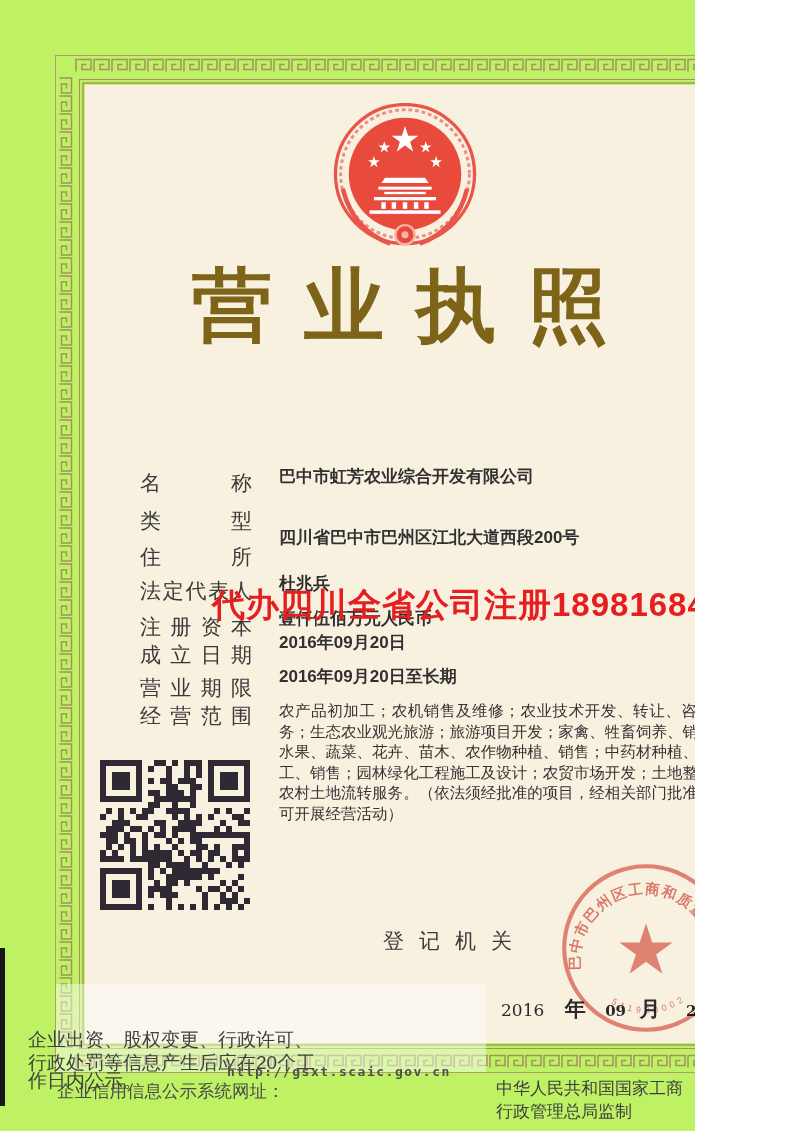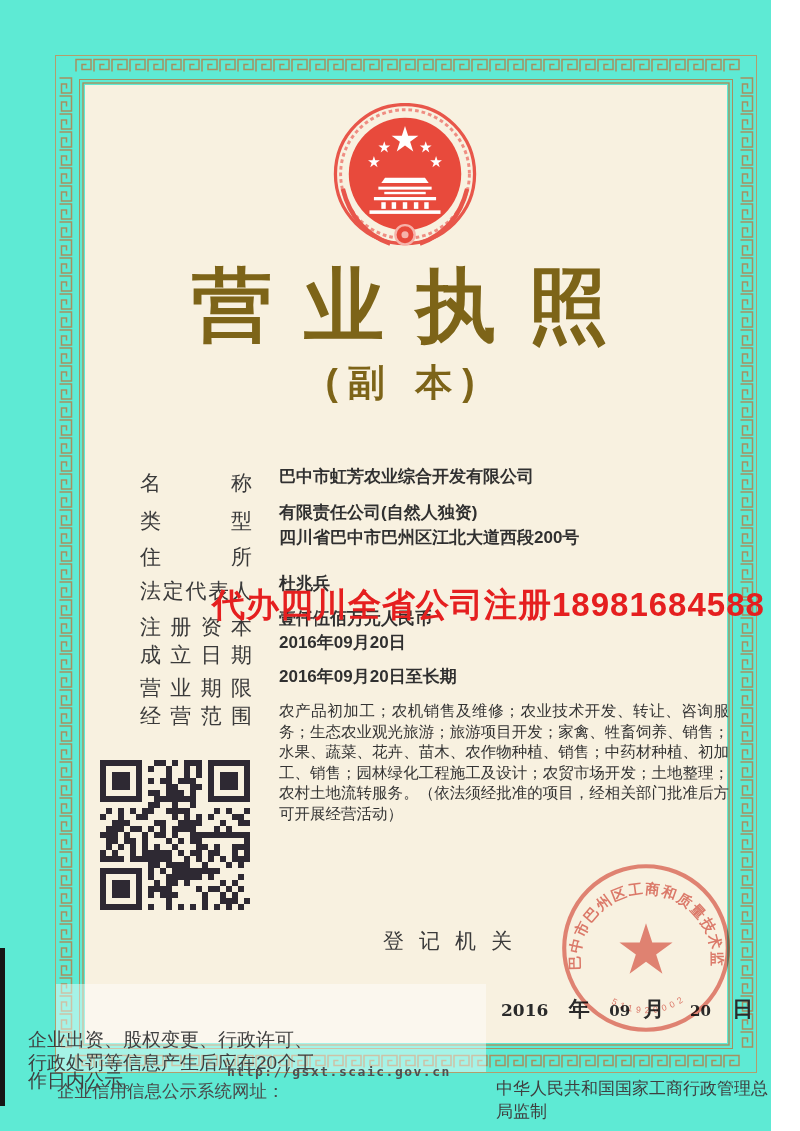--- a/index.html
+++ b/index.html
@@ -1,16 +1,16 @@
 <!DOCTYPE html>
 <html><head>
 <meta charset="utf-8">
 <style>
   html,body{margin:0;padding:0;}
-  .page{position:relative;width:771px;height:1131px;background:#5eead4;overflow:hidden;
+  .page{position:relative;width:695px;height:1131px;background:#bef264;overflow:hidden;
         font-family:"Liberation Sans",sans-serif;color:#3a3a3a;}
   .cert-paper{position:absolute;left:85px;top:85px;width:642px;height:958px;background:#f8f1e0;}
   .frame{position:absolute;left:55px;top:55px;pointer-events:none;}
   .lighten{position:absolute;left:56px;top:984px;width:430px;height:88px;background:rgba(255,255,255,.45);}
   .emblem{position:absolute;left:331px;top:103px;width:148px;height:154px;}
   .title{position:absolute;left:0;top:266px;width:800px;text-align:center;
          font-size:80px;font-weight:700;color:#7d6418;letter-spacing:32px;text-indent:32px;line-height:1;}
   .subtitle{position:absolute;left:0;top:363px;width:800px;text-align:center;
          font-size:37px;font-weight:700;color:#7d6418;letter-spacing:10px;text-indent:10px;line-height:1.1;}
   .credit-line{position:absolute;left:305px;top:426px;white-space:nowrap;}
@@ -23,21 +23,21 @@
   .fvalue{margin-left:27px;font-size:17px;font-weight:600;color:#303030;white-space:nowrap;
          position:relative;line-height:1.25;}
   .fvalue.scope{white-space:normal;width:450px;font-size:15.5px;line-height:20.5px;
          font-weight:500;text-align:justify;color:#333;}
   .watermark{position:absolute;left:212px;top:583px;font-size:33px;font-weight:600;color:#e51f1f;
          white-space:nowrap;letter-spacing:1px;z-index:6;text-align:right;}
   .qr{position:absolute;left:100px;top:760px;width:150px;height:150px;}
   .registry{position:absolute;left:383px;top:927px;font-size:21px;font-weight:500;
          letter-spacing:15px;color:#3a3a3a;}
   .date-row{position:absolute;left:501px;top:995px;white-space:nowrap;z-index:4;}
-  .dnum{font-family:"DejaVu Serif",serif;font-size:17px;font-weight:700;color:#2a2a2a;margin-top:9px;}
+  .dnum{font-family:"DejaVu Serif",serif;font-size:17px;font-weight:400;color:#2a2a2a;margin-top:9px;}
   .dnum-sm{font-family:"DejaVu Serif",serif;font-size:15px;font-weight:600;color:#2a2a2a;}
   .dcjk{font-size:21px;font-weight:700;color:#2a2a2a;}
   .seal{position:absolute;left:558px;top:860px;width:176px;height:176px;opacity:.85;
          mix-blend-mode:multiply;z-index:5;}
   .notice{position:absolute;left:28px;font-size:19px;font-weight:500;color:#3f3f3f;
          white-space:nowrap;z-index:7;}
   .site-label{position:absolute;left:57px;top:1079px;font-size:17.5px;font-weight:500;color:#4a4a4a;z-index:7;}
   .site-url{position:absolute;left:227px;top:1064px;font-family:"DejaVu Sans Mono",monospace;
          font-size:13px;font-weight:600;color:#4f4f4f;letter-spacing:1.5px;z-index:7;}
   .publisher{position:absolute;left:496px;top:1077px;font-size:17px;font-weight:500;color:#3f3f3f;z-index:7;}
@@ -265,30 +265,28 @@
       <rect x="48.5" y="67" width="3" height="4.5"></rect>
       <rect x="56" y="67" width="3" height="4.5"></rect>
       <rect x="63" y="67" width="3" height="4.5"></rect>
       <rect x="26" y="72.5" width="48" height="2.4"></rect>
     </g>
     <circle cx="50" cy="89" r="6.5" fill="#e84a3c" stroke="#f6b3aa" stroke-width="1.6"></circle>
     <circle cx="50" cy="89" r="2.4" fill="#f6b3aa"></circle>
   </svg>
 
   <div class="title">营业执照</div>
-  <div class="subtitle">(副 本)</div>
 
 
   <div class="frow" style="top:470px">
     <span class="flabel">名称</span>
     <span class="fvalue" style="top:-4px">巴中市虹芳农业综合开发有限公司</span>
   </div>
   <div class="frow" style="top:508px">
     <span class="flabel">类型</span>
-    <span class="fvalue" style="top:-6px">有限责任公司(自然人独资)</span>
   </div>
   <div class="frow" style="top:544px">
     <span class="flabel">住所</span>
     <span class="fvalue" style="top:-17px">四川省巴中市巴州区江北大道西段200号</span>
   </div>
   <div class="frow" style="top:614px">
     <span class="flabel">注册资本</span>
     <span class="fvalue" style="top:-6px">壹仟伍佰万元人民币</span>
   </div>
   <div class="frow" style="top:578px">

